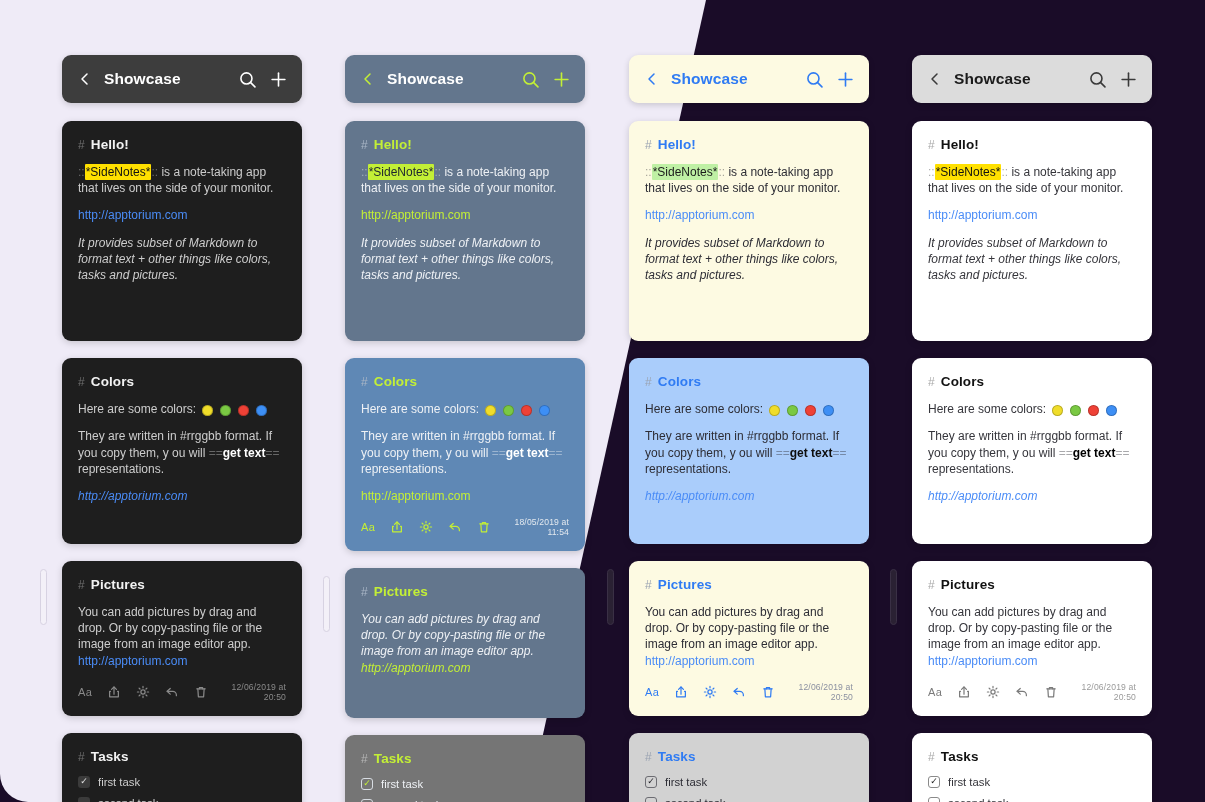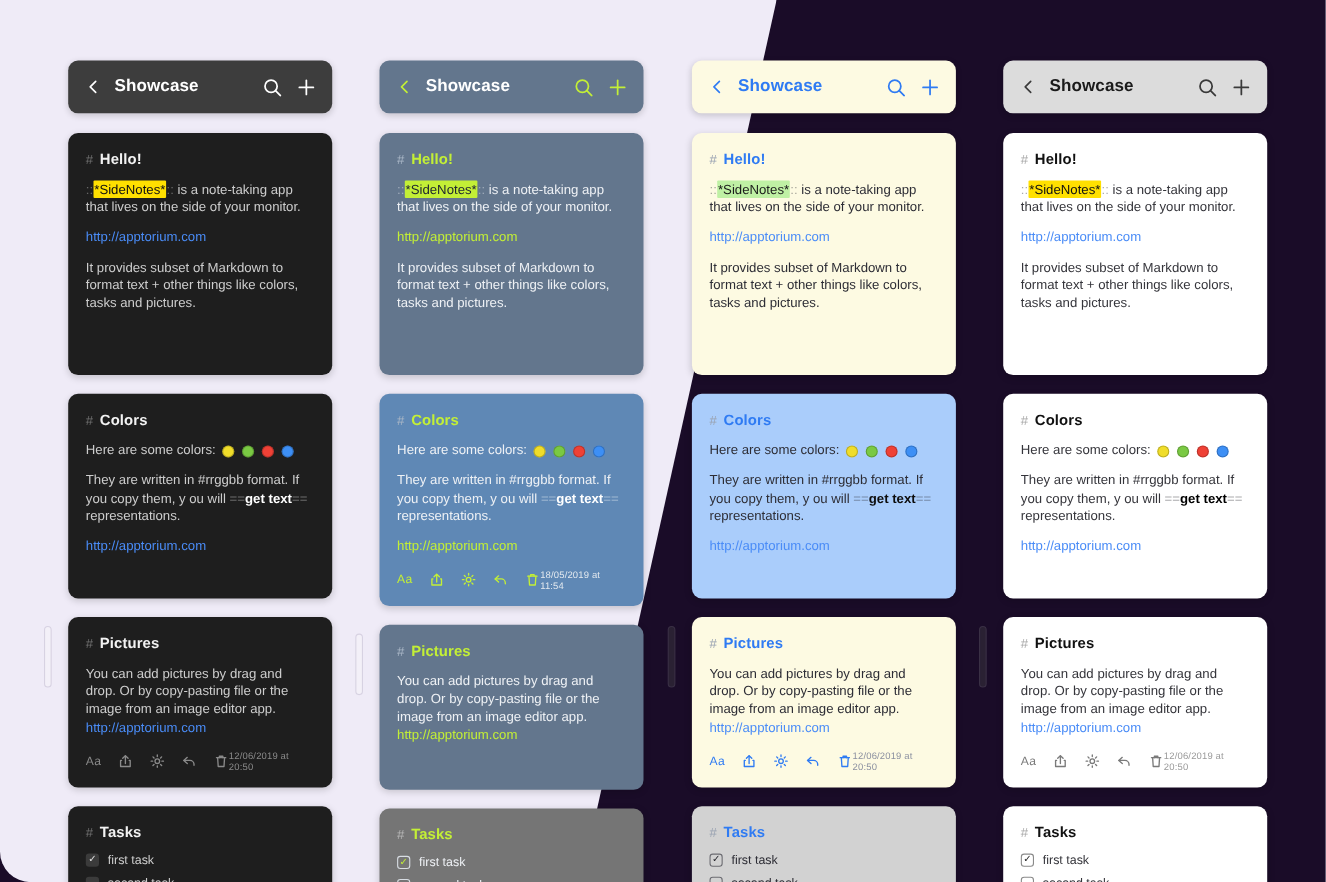--- a/index.html
+++ b/index.html
@@ -48,37 +48,37 @@
 
   
   .card {
     border-radius:9px; padding:16px 16px 14px 16px;
     box-shadow:0 2px 7px rgba(0,0,0,.17);
     margin-bottom:17px; position:relative;
   }
   .card-title { font-size:13.5px; font-weight:bold; margin-bottom:12px; letter-spacing:.1px; }
   .hash { font-weight:normal; margin-right:6px; font-size:12px; }
   .p { font-size:12px; line-height:1.35; margin-bottom:11px; }
-  .p:last-child { margin-bottom:0; }
+  .p:last-child { margin-bottom:0;font-style:italic; }
   .link { text-decoration:none; }
   .mark { padding:1px 1px; border-radius:1px; }
   .dim { opacity:.42; }
   .bold { font-weight:bold; }
 
   
   .dots { display:inline-flex; gap:7px; vertical-align:-3px; margin-left:6px; }
   .dot { width:11px; height:11px; border-radius:50%; display:inline-block;
          box-shadow: inset 0 0 0 1px rgba(0,0,0,.22); }
 
   
   .toolbar { display:flex; align-items:center; margin-top:13px; }
   .tb-icons { display:flex; align-items:center; gap:15px; flex:1; }
   .tb-icons span, .tb-icons svg { display:block; cursor:pointer; }
   .tb-aa { font-size:11px; letter-spacing:.3px; }
-  .tb-date { font-size:8.6px; letter-spacing:.15px; }
+  .tb-date { font-size:8.6px; letter-spacing:.15px;text-align:right; }
 
   
   .task { display:flex; align-items:center; gap:8px; margin-bottom:9px; font-size:11.3px; }
   .task:last-child { margin-bottom:0; }
   .cbox { width:12px; height:12px; border-radius:3px; flex:0 0 12px;
           display:flex; align-items:center; justify-content:center;
           font-size:9px; line-height:1; cursor:pointer; }
 
   
   .drag-handle {

